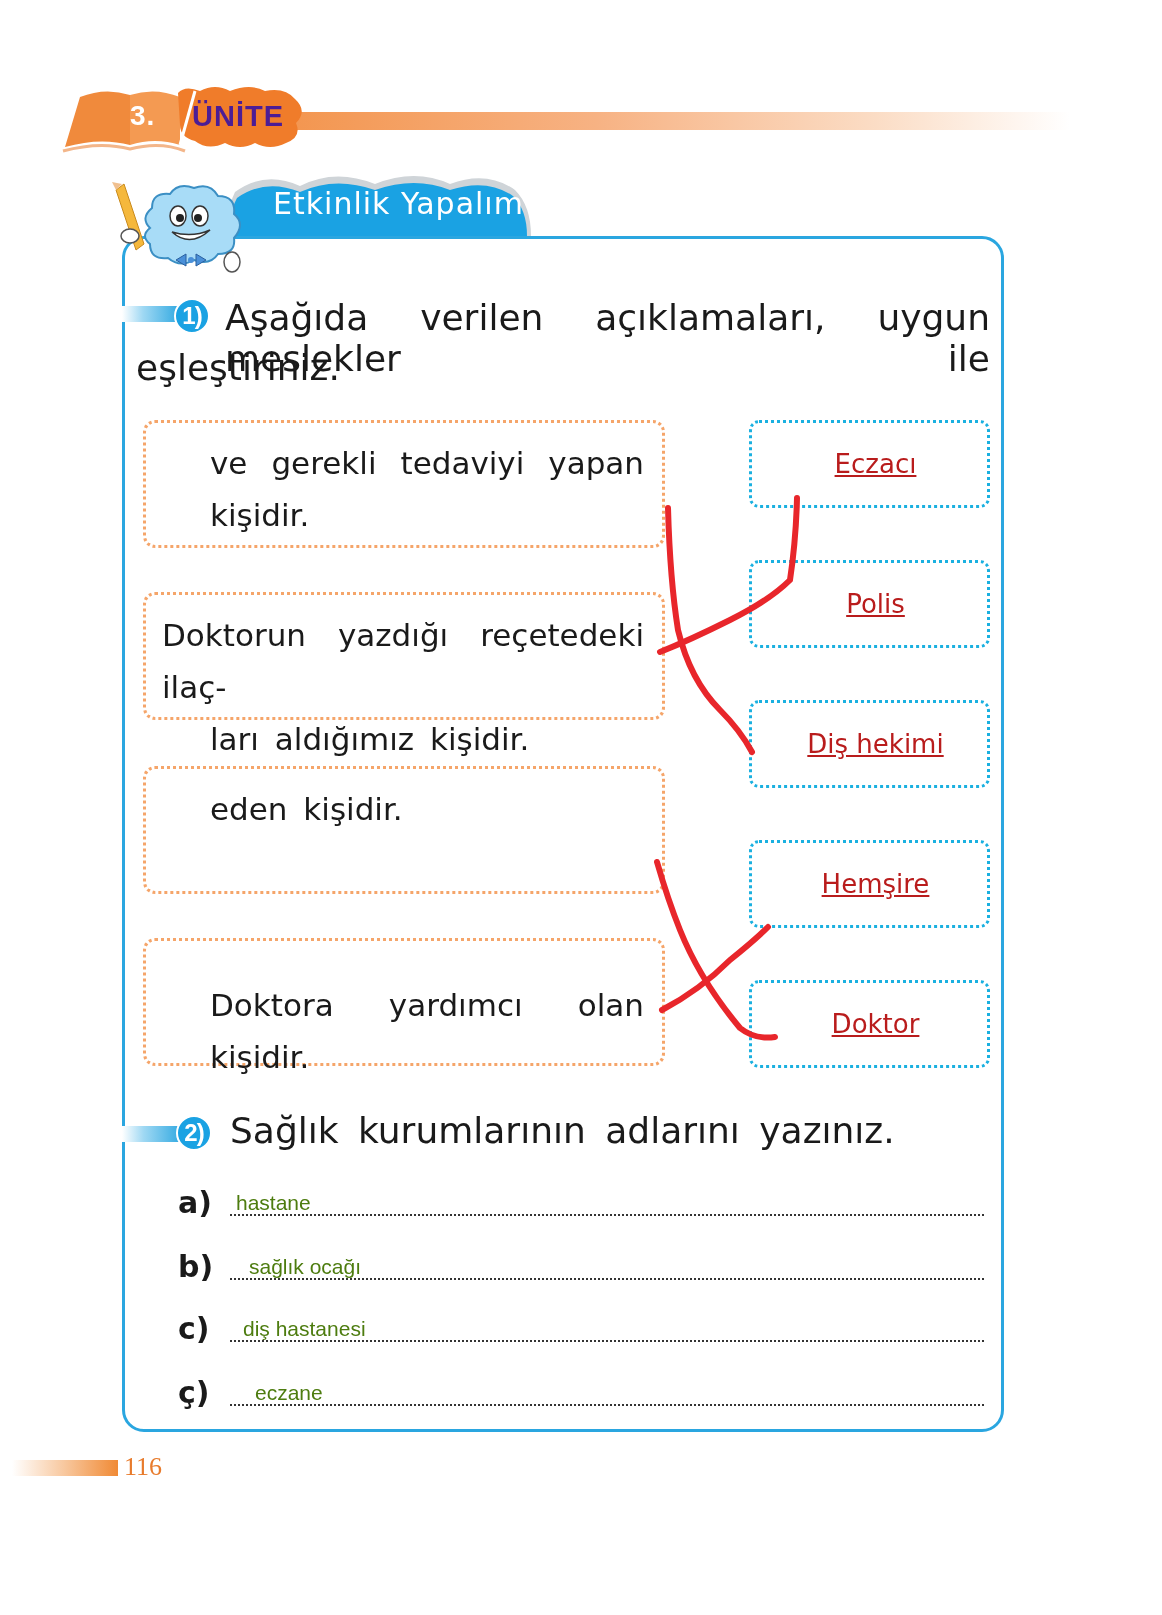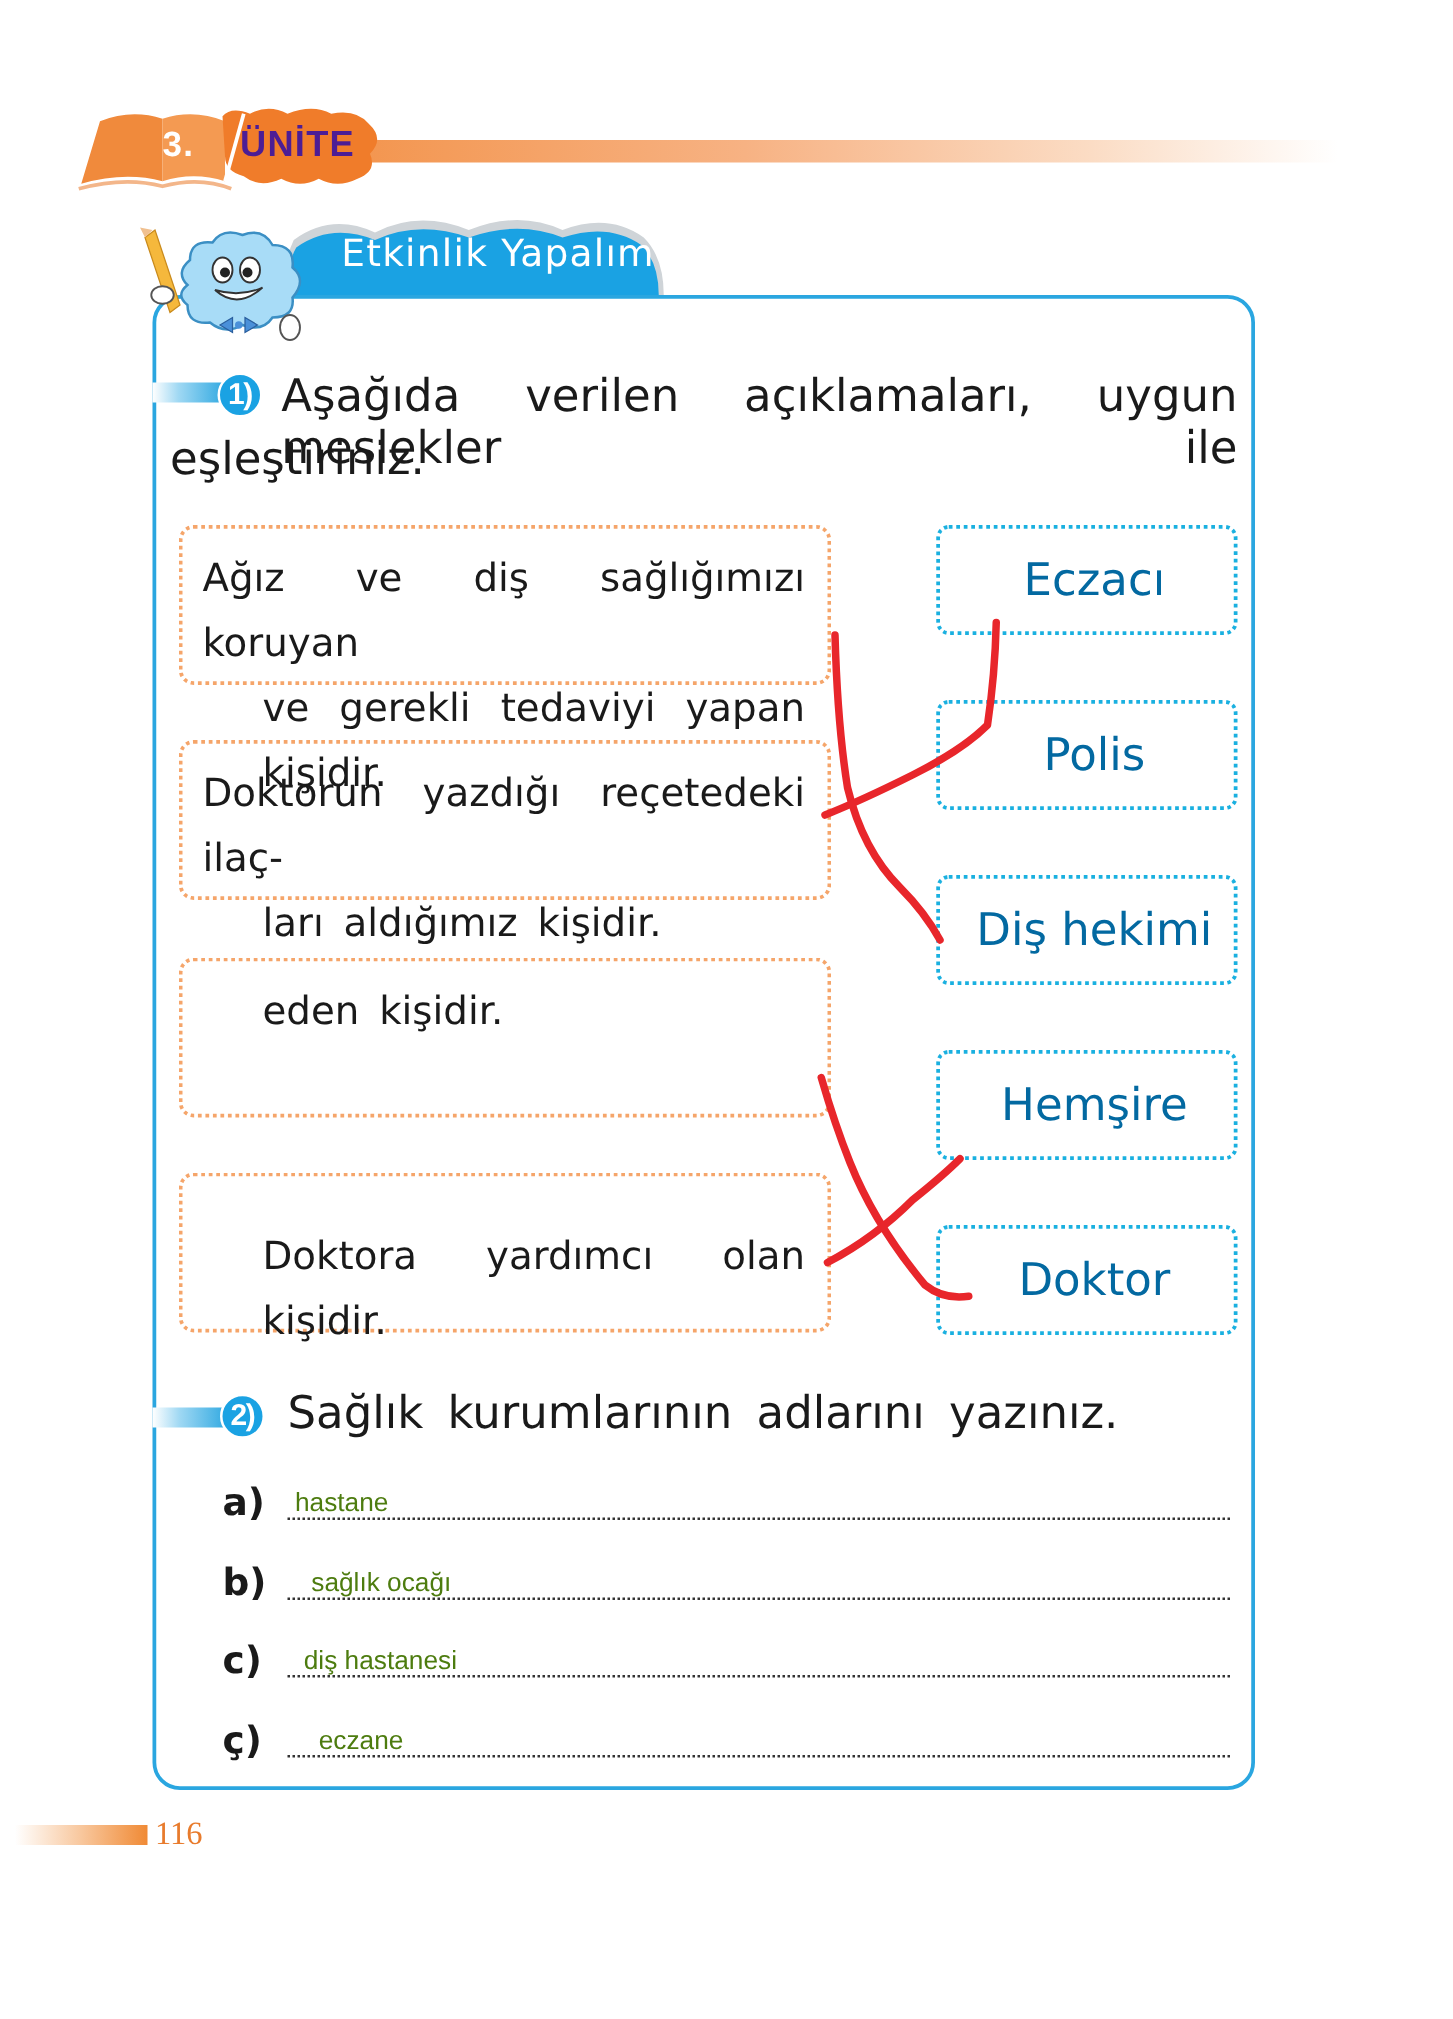--- a/index.html
+++ b/index.html
@@ -60,21 +60,21 @@
     font-size: 31px; line-height: 52px; color: #1a1a1a;
   }
   .desc-box span { display: block; text-align: justify; text-align-last: justify; word-spacing: 6px; }
   .desc-box span.last { text-align-last: left; margin-left: 48px; }
 
   
   .prof-box {
     position: absolute; left: 749px; width: 241px; height: 88px;
     border: 3px dotted #1ab0e0; border-radius: 10px;
     display: flex; align-items: center; justify-content: center;
-    font-size: 36px; color: #0369a1; padding-left: 12px;
+    font-size: 26px; color: #b91c1c; padding-left: 12px; text-decoration: underline;
   }
 
   
   .answer-row { position: absolute; left: 178px; width: 810px; height: 40px; }
   .answer-letter {
     position: absolute; left: 0; bottom: 2px; font-family: "DejaVu Sans", sans-serif;
     font-weight: bold; font-size: 30px; color: #1a1a1a;
   }
   .answer-line {
     position: absolute; left: 52px; right: 4px; bottom: 6px; border-bottom: 2px dotted #333;
@@ -131,21 +131,20 @@
   <circle cx="81" cy="82" r="3" fill="#4a90d9"></circle>
   <ellipse cx="122" cy="84" rx="8" ry="10" fill="#ffffff" stroke="#555" stroke-width="1.5"></ellipse>
 </svg>
 
 <div class="q-bar" style="left:122px; top:306px; width:60px;"></div>
 <div class="q-num" style="left:174px; top:298px;">1)</div>
 <div class="q-text q1-text">Aşağıda verilen açıklamaları, uygun meslekler ile</div>
 <div class="q-text q1-text2">eşleştiriniz.</div>
 
 <div class="desc-box" style="top:420px; height:128px;">
-  <span>Ağız ve diş sağlığımızı koruyan</span>
   <span class="last" style="text-align-last:justify;">ve gerekli tedaviyi yapan kişidir.</span>
 </div>
 <div class="desc-box" style="top:592px; height:128px;">
   <span>Doktorun yazdığı reçetedeki ilaç-</span>
   <span class="last">ları aldığımız kişidir.</span>
 </div>
 <div class="desc-box" style="top:766px; height:128px;">
   <span class="last">eden kişidir.</span>
 </div>
 <div class="desc-box" style="top:938px; height:128px; padding-top:38px;">

